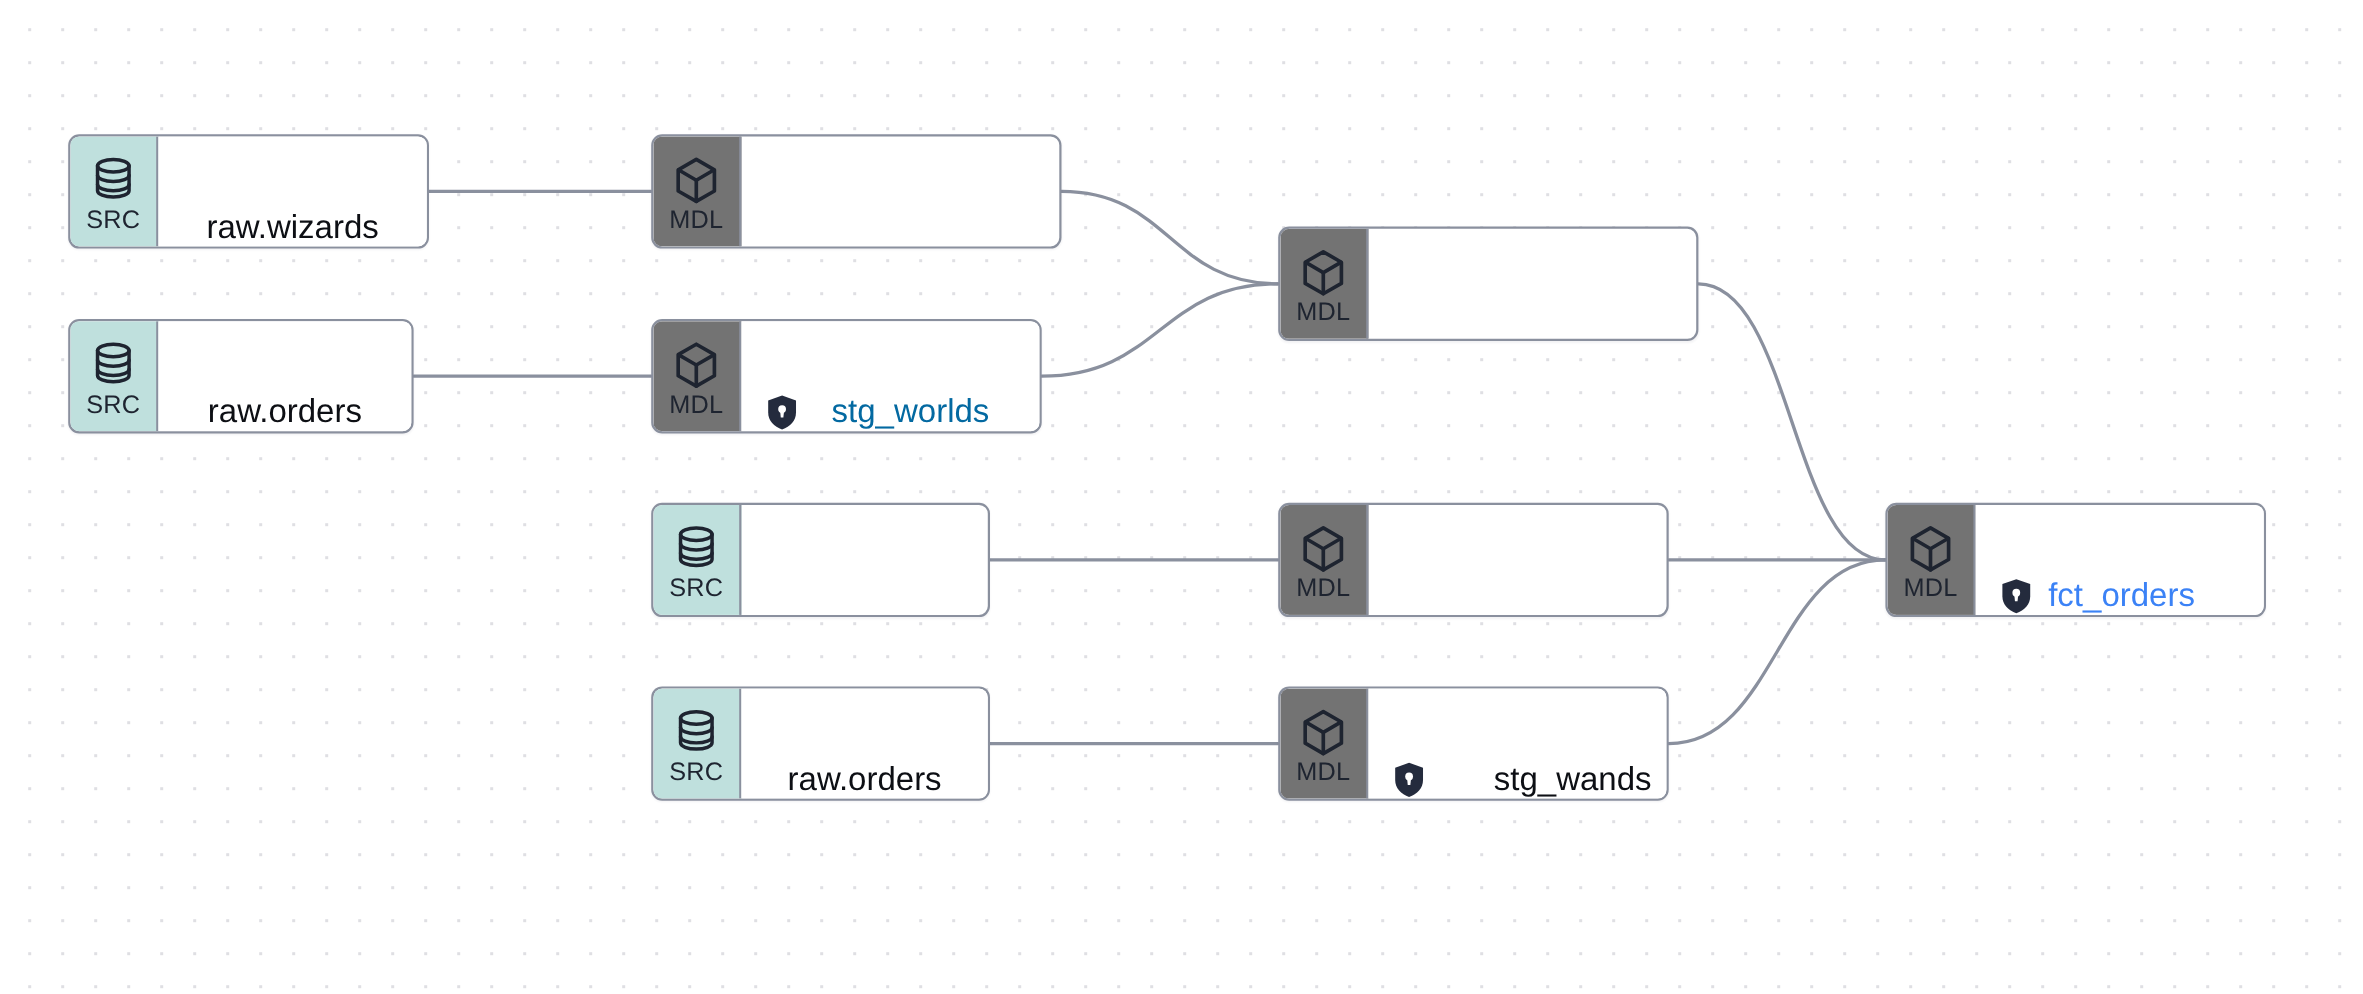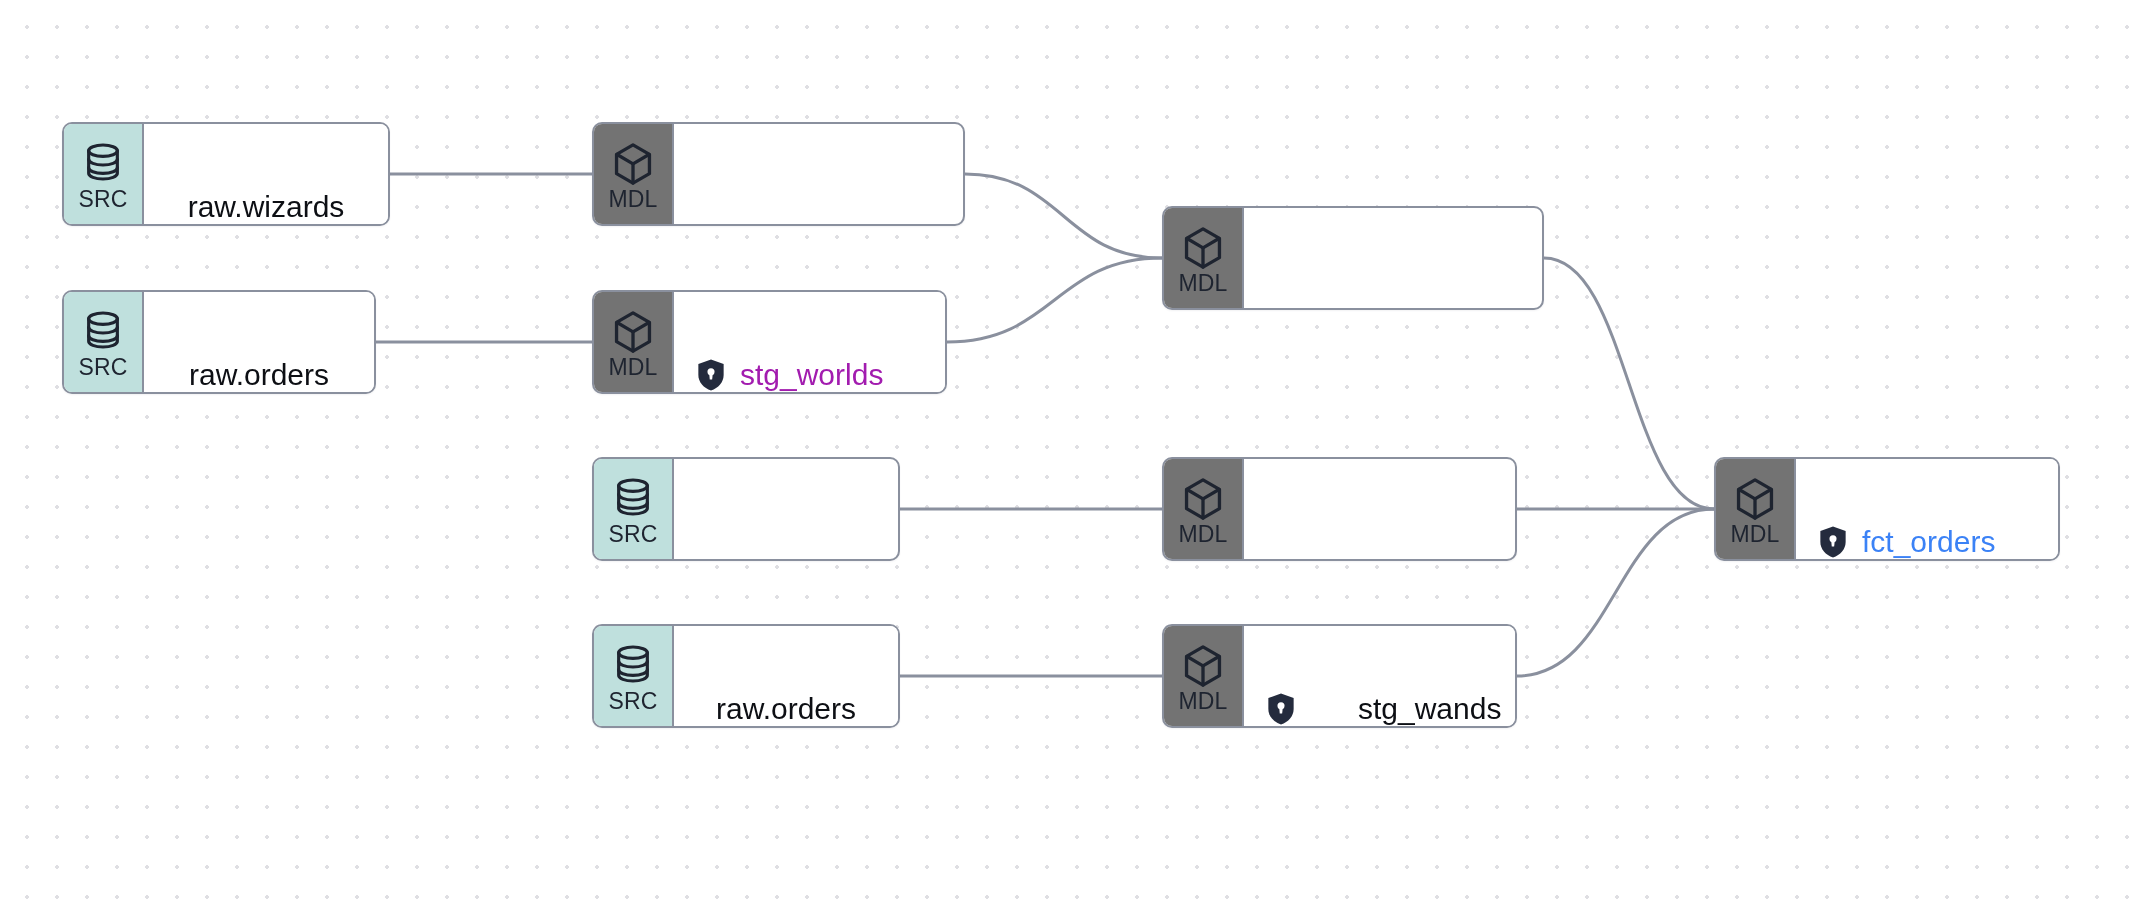--- a/index.html
+++ b/index.html
@@ -171,21 +171,21 @@
             <path d="M12 12.4v11"></path>
           </svg></span>
           <span class="badge-text">MDL</span>
         </div>
         <div class="node-body">
           <span class="shield-icon"><svg width="30" height="34" viewBox="0 0 22 25" fill="none">
             <path d="M11 1.1 20.3 4.4v8.1c0 5.3-3.9 9.6-9.3 11.4C5.6 22.1 1.7 17.8 1.7 12.5V4.4z" fill="#242b3d"></path>
             <circle cx="11" cy="10.2" r="2.6" fill="#ffffff"></circle>
             <path d="M9.6 10.6h2.8l-.55 5.3H10.1z" fill="#ffffff"></path>
           </svg></span>
-          <span class="node-label" style="color: #a21caf;">stg_worlds</span>
+          <span class="node-label" style="color: #0369a1; margin-left: 16px;">stg_worlds</span>
         </div>
       </div>
       <div class="node mdl" style="left: 1162px; top: 457px; width: 355px; height: 104px;">
         <div class="node-badge">
           <span class="badge-icon"><svg width="42" height="44" viewBox="0 0 24 25" fill="none" stroke="#1e2430" stroke-width="1.9" stroke-linecap="round" stroke-linejoin="round">
             <path d="M12 1.6 21.4 7v11L12 23.4 2.6 18V7z"></path>
             <path d="M2.9 7.1 12 12.4l9.1-5.3"></path>
             <path d="M12 12.4v11"></path>
           </svg></span>
           <span class="badge-text">MDL</span>

